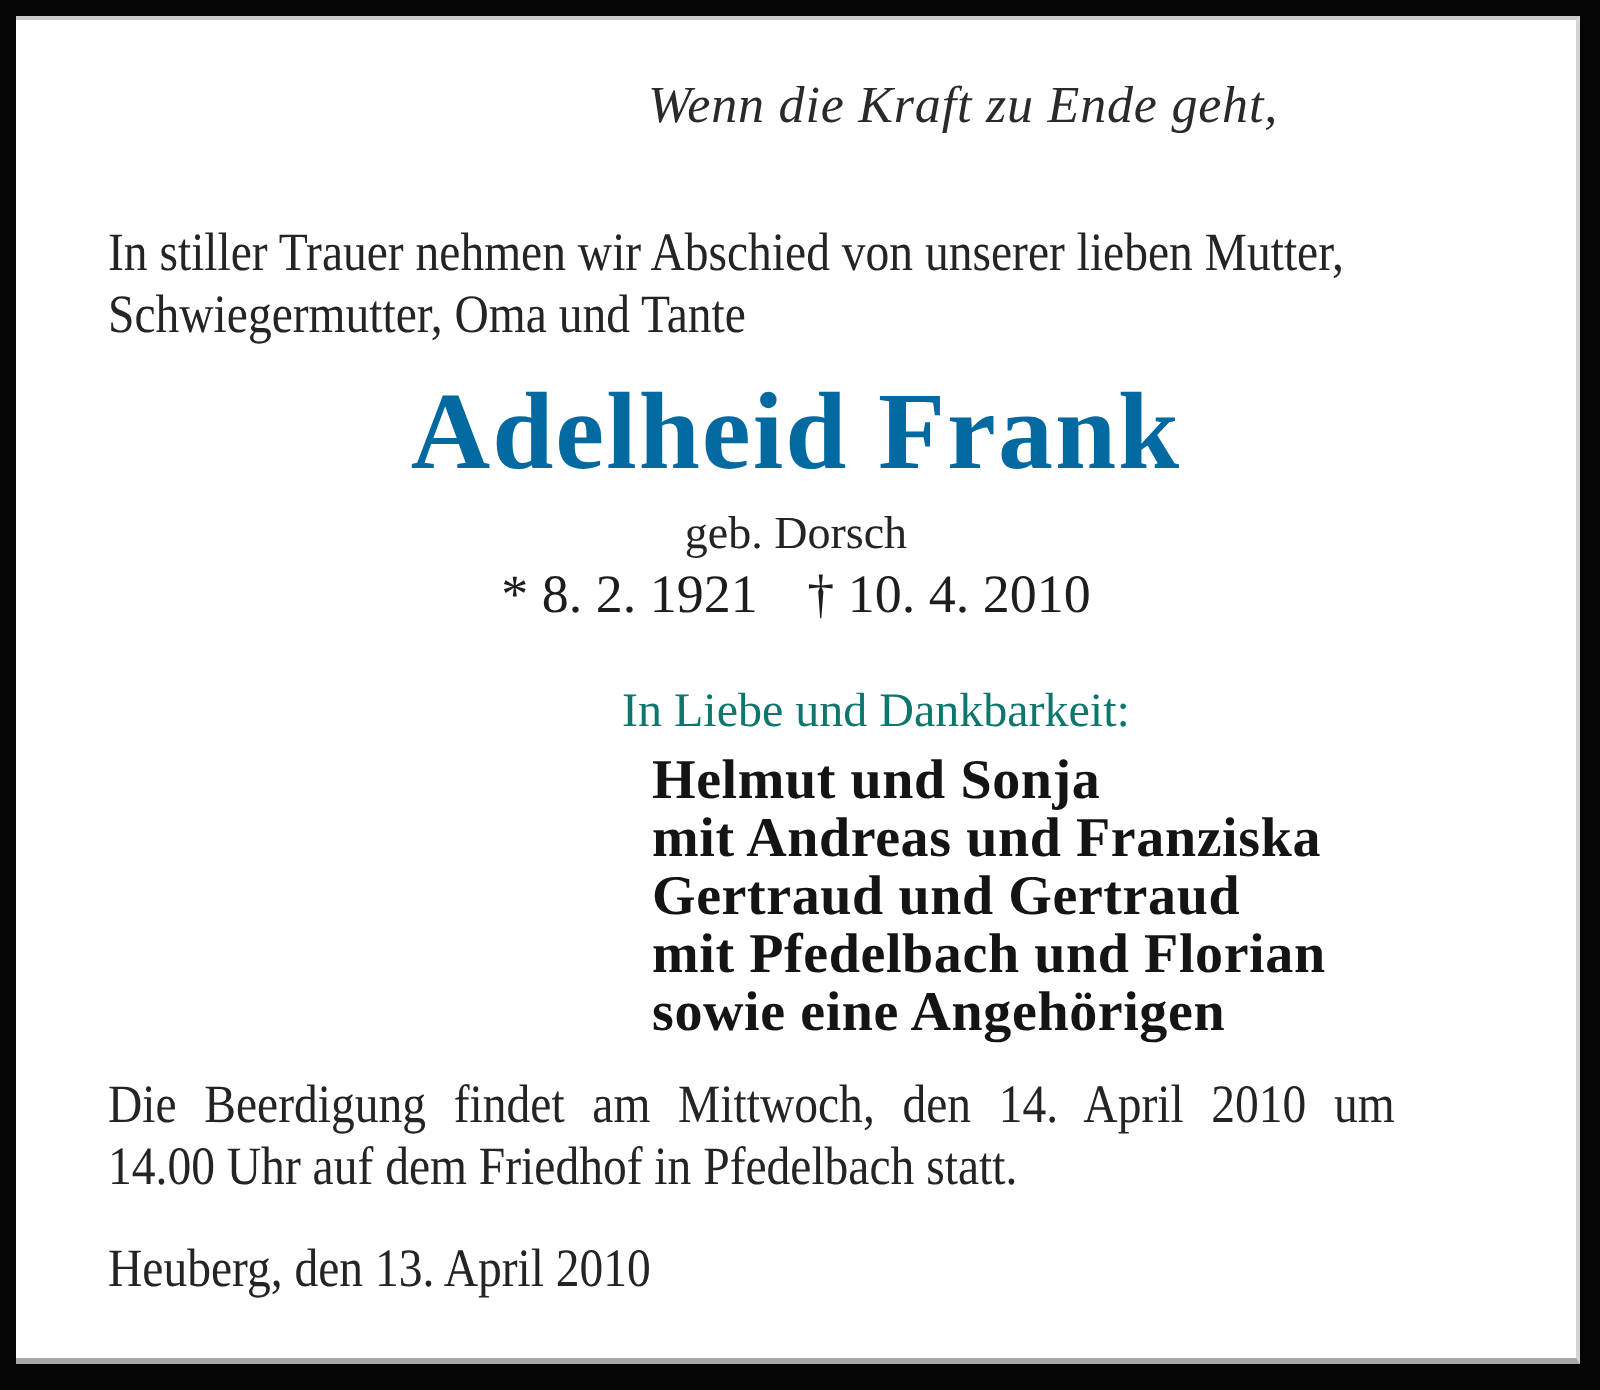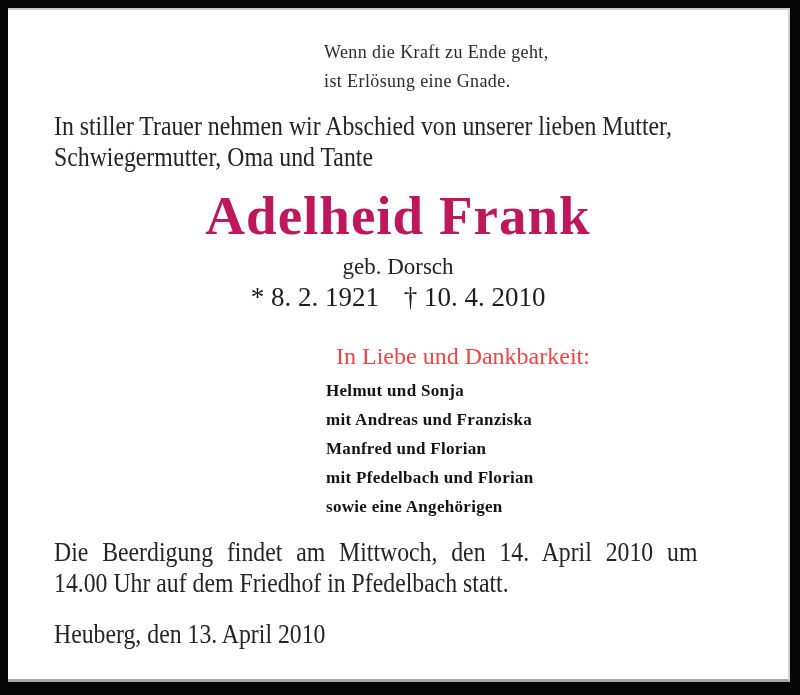--- a/index.html
+++ b/index.html
@@ -24,21 +24,22 @@
     background: #ffffff;
     border-top: 2px solid #c9c9c9;
     border-right: 2px solid #d4d4d4;
     border-bottom: 3px solid #a8a8a8;
     color: #1f1f1f;
   }
   .epigraph {
     position: absolute;
     left: 316px;
     top: 28px;
-    font-size: 18px;
+    font-style: italic;
+    font-size: 26px;
     line-height: 29px;
     letter-spacing: 0.4px;
     color: #2a2a2a;
   }
   .intro {
     position: absolute;
     left: 46px;
     top: 101px;
     width: 800px;
     font-size: 27px;
@@ -51,21 +52,21 @@
     position: absolute;
     left: 0;
     top: 176px;
     width: 100%;
     margin: 0;
     text-align: center;
     font-size: 55px;
     line-height: 60px;
     font-weight: bold;
     letter-spacing: 1px;
-    color: #be185d;
+    color: #0369a1;
   }
   .maiden {
     position: absolute;
     left: 0;
     top: 243px;
     width: 100%;
     text-align: center;
     font-size: 23px;
     line-height: 28px;
     color: #242424;
@@ -80,31 +81,31 @@
     font-size: 27px;
     line-height: 32px;
     color: #1d1d1d;
   }
   .dates .death {
     margin-left: 18px;
     margin-top: 44px;
   }
   .tribute {
     position: absolute;
-    left: 328px;
+    left: 303px;
     top: 332px;
     font-size: 24px;
     line-height: 28px;
-    color: #ef4444;
+    color: #0f766e;
   }
   .mourners {
     position: absolute;
     left: 318px;
     top: 366px;
-    font-size: 17px;
+    font-size: 28px;
     line-height: 29px;
     font-weight: bold;
     letter-spacing: 0.3px;
     color: #141414;
   }
   .funeral {
     position: absolute;
     left: 46px;
     top: 527px;
     width: 800px;
@@ -130,21 +131,20 @@
   }
 </style>
 </head>
 <body>
 
 <div class="viewport">
   <div class="paper">
 
     <div class="epigraph">
       <div>Wenn die Kraft zu Ende geht,</div>
-      <div>ist Erlösung eine Gnade.</div>
     </div>
 
     <div class="intro">
       <div>In stiller Trauer nehmen wir Abschied von unserer lieben Mutter,</div>
       <div>Schwiegermutter, Oma und Tante</div>
     </div>
 
     <h1 class="deceased-name">Adelheid Frank</h1>
 
     <div class="maiden">geb. Dorsch</div>
@@ -152,21 +152,21 @@
     <div class="dates">
       <span class="birth">* 8. 2. 1921</span>
       <span class="death">† 10. 4. 2010</span>
     </div>
 
     <div class="tribute">In Liebe und Dankbarkeit:</div>
 
     <div class="mourners">
       <div>Helmut und Sonja</div>
       <div>mit Andreas und Franziska</div>
-      <div>Manfred und Florian</div>
+      <div>Gertraud und Gertraud</div>
       <div>mit Pfedelbach und Florian</div>
       <div>sowie eine Angehörigen</div>
     </div>
 
     <div class="funeral">
       <div class="spread">Die Beerdigung findet am Mittwoch, den 14. April 2010 um</div>
       <div>14.00 Uhr auf dem Friedhof in Pfedelbach statt.</div>
     </div>
 
     <div class="place-date">Heuberg, den 13. April 2010</div>

